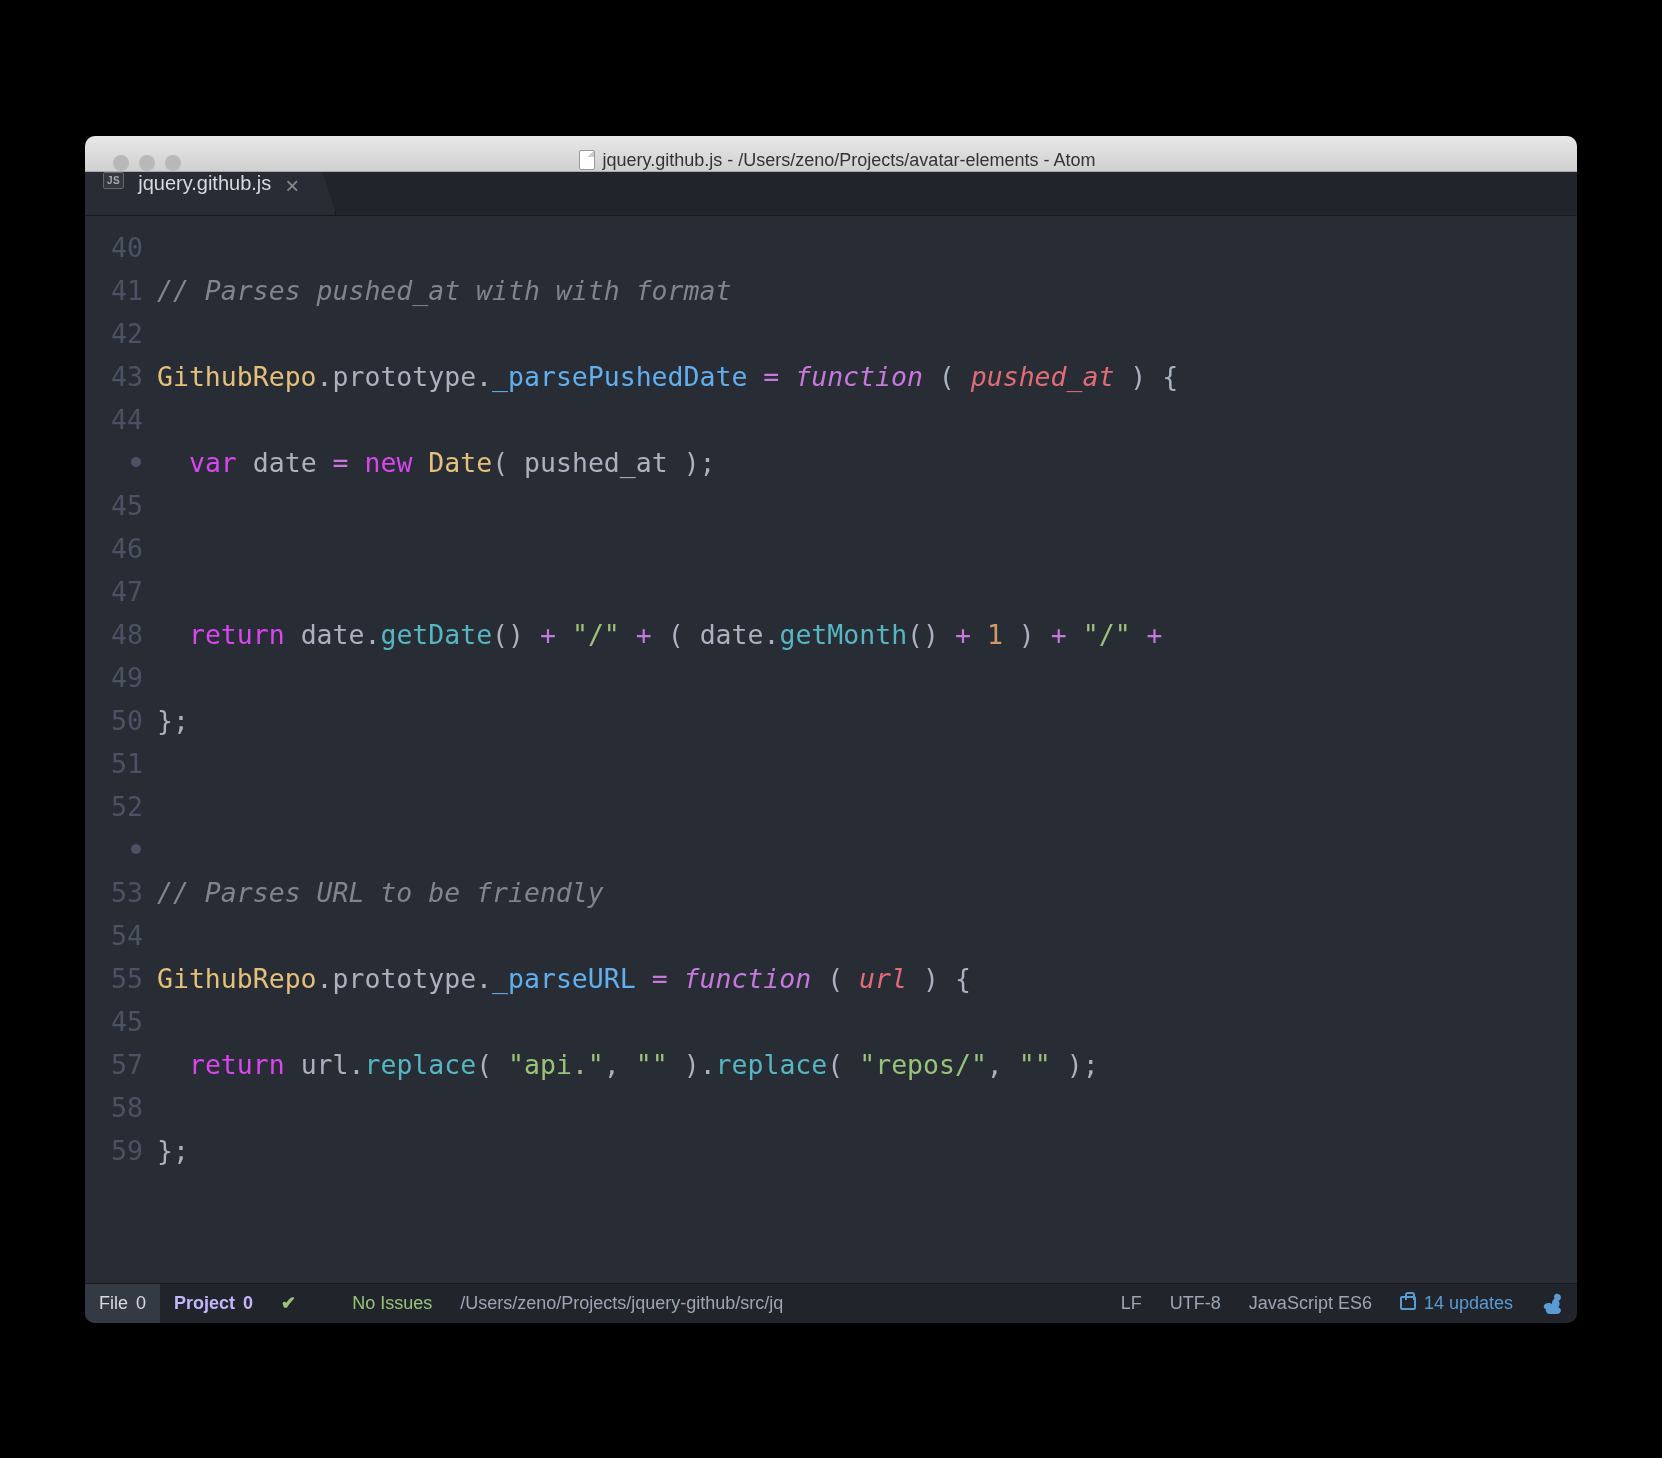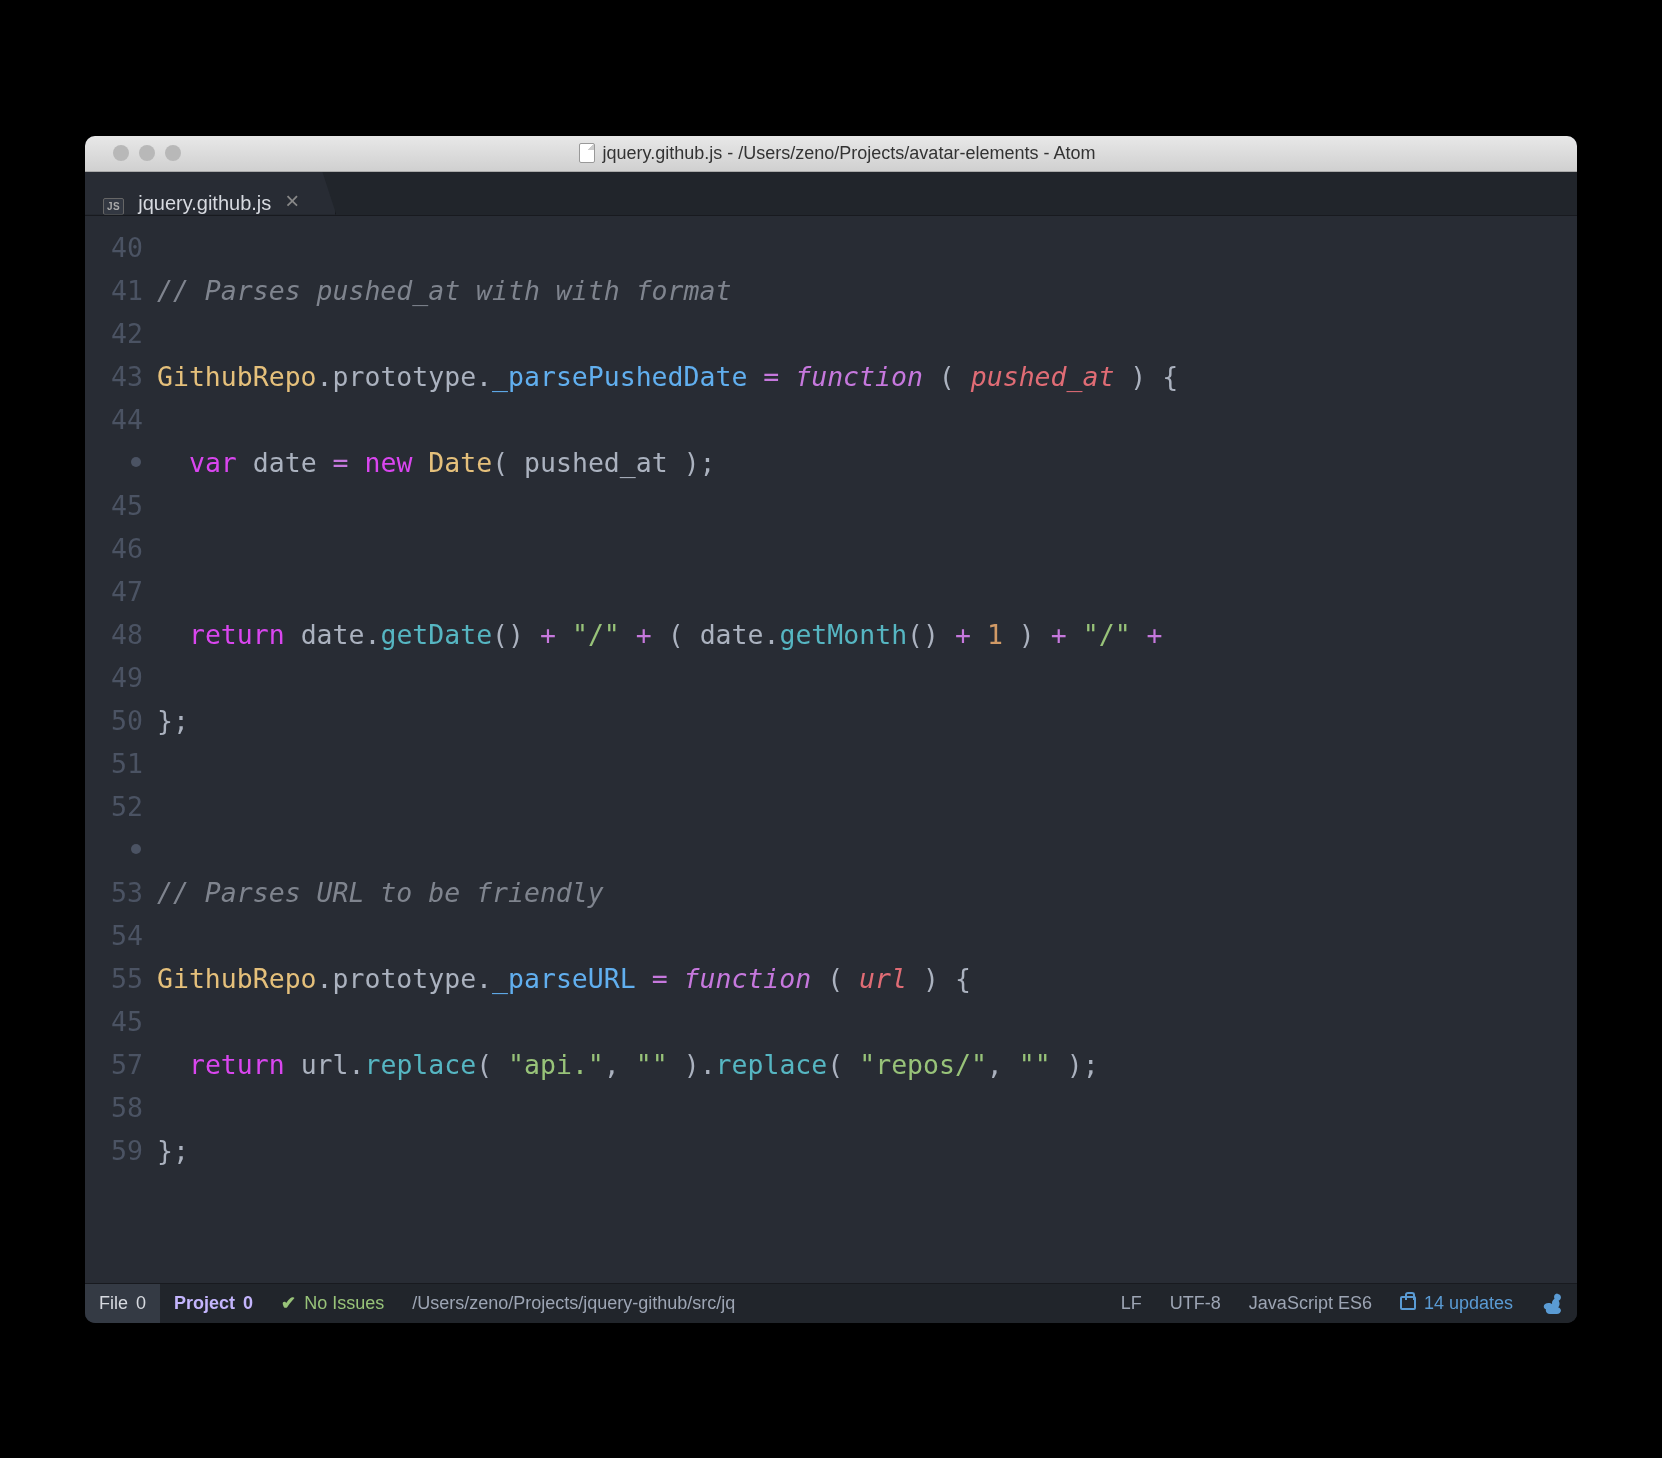--- a/index.html
+++ b/index.html
@@ -19,21 +19,21 @@
   border-radius: 10px;
   overflow: hidden;
   display: flex;
   flex-direction: column;
   box-shadow: 0 20px 60px rgba(0,0,0,0.5);
 }
 .titlebar {
   height: 36px;
   background: linear-gradient(#e8e8e8, #d0d0d0);
   display: flex;
-  align-items: center;
+  align-items: flex-end;
   padding: 0 28px;
   gap: 10px;
   border-bottom: 1px solid #aaa;
 }
 .traffic-lights { display: flex; gap: 10px; }
 .traffic-light {
   width: 16px; height: 16px; border-radius: 50%;
   background: #b8b8b8;
 }
 .titlebar-title {
@@ -63,21 +63,21 @@
 .tabbar {
   height: 44px;
   background: #21252b;
   display: flex;
   align-items: stretch;
   border-bottom: 1px solid #181a1f;
 }
 .tab {
   background: #282c34;
   display: flex;
-  align-items: flex-end;
+  align-items: flex-start;
   padding: 0 18px;
   gap: 14px;
   font-size: 20px;
   color: #d7dae0;
   border-right: 1px solid #181a1f;
   position: relative;
   clip-path: polygon(0 0, calc(100% - 14px) 0, 100% 100%, 0 100%);
   padding-right: 36px;
 }
 .tab-js-icon {
@@ -161,21 +161,21 @@
 }
 .sb-seg {
   padding: 13px 14px;
   display: flex;
   align-items: center;
   gap: 8px;
   height: 100%;
 }
 .sb-file { background: #343a44; color: #d7dae0; }
 .sb-project { color: #c4b5fd; font-weight: bold; }
-.sb-issues { color: #98c379; }
+.sb-issues { color: #98c379; margin-left: 48px; }
 .check { color: #98c379; font-weight: bold; }
 .sb-path { color: #9da5b4; flex: 0 0 auto; }
 .spacer { flex: 1; }
 .sb-updates { color: #5a9bd4; }
 .updates-icon {
   display: inline-block;
   width: 16px; height: 14px;
   border: 2px solid #5a9bd4;
   border-radius: 2px;
   position: relative;

